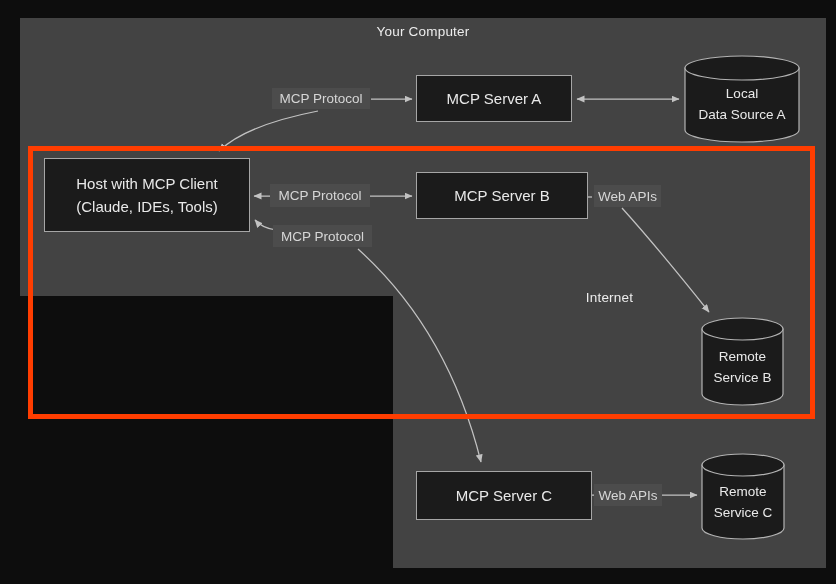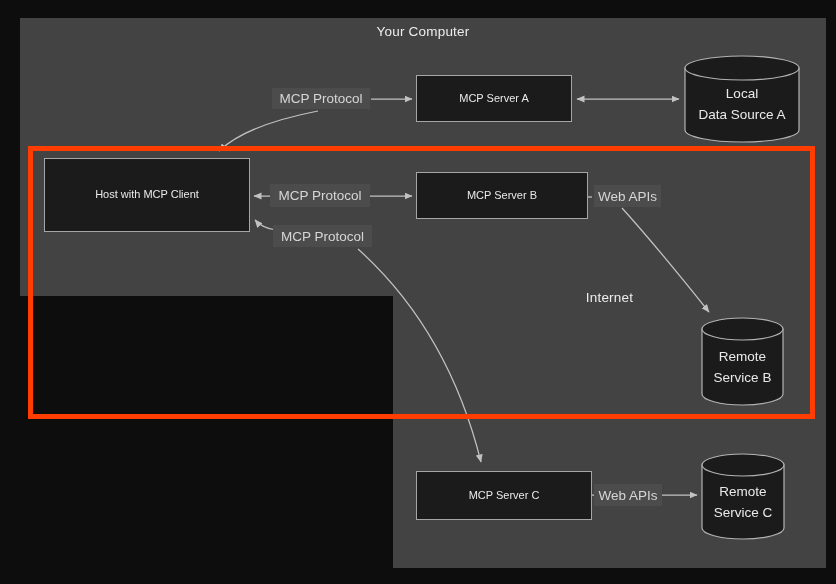--- a/index.html
+++ b/index.html
@@ -11,21 +11,21 @@
   }
   .container-box{position:absolute;background:#434343;z-index:1;}
   .container-title{
     position:absolute;top:6px;left:0;width:100%;text-align:center;
     font-size:13.5px;color:#ededed;letter-spacing:.2px;
   }
   .node{
     position:absolute;z-index:3;box-sizing:border-box;
     background:#1b1b1b;border:1px solid #a6a6a6;
     display:flex;flex-direction:column;align-items:center;justify-content:center;
-    font-size:11px;line-height:1.55;color:#e9e9e9;text-align:center;
+    font-size:15px;line-height:1.55;color:#e9e9e9;text-align:center;
   }
   .cylinder{position:absolute;z-index:3;}
   .cylinder svg{position:absolute;left:0;top:0;}
   .cyl-text{
     position:absolute;left:0;top:0;width:100%;height:100%;box-sizing:border-box;
     padding-top:12px;display:flex;flex-direction:column;align-items:center;justify-content:center;
     font-size:13.5px;line-height:1.55;color:#e9e9e9;text-align:center;
   }
   .edge-label{
     position:absolute;z-index:3;background:#4c4c4c;color:#d6d6d6;
@@ -65,20 +65,21 @@
       <path d="M358,249 Q448,330 481,462" marker-end="url(#ah)"></path>
       <path d="M592,197 H576" marker-end="url(#ah)"></path>
       <path d="M622,208 Q658,248 709,312" marker-end="url(#ah)"></path>
       <path d="M577,99 H679" marker-start="url(#ah)" marker-end="url(#ah)"></path>
       <path d="M577,495 H697" marker-start="url(#ah)" marker-end="url(#ah)"></path>
     </g>
   </svg>
 
   <div class="node" style="left:44px;top:158px;width:206px;height:74px;">
     <span>Host with MCP Client</span>
+    <span>(Claude, IDEs, Tools)</span>
   </div>
 
   <div class="node" style="left:416px;top:75px;width:156px;height:47px;">
     <span>MCP Server A</span>
   </div>
 
   <div class="node" style="left:416px;top:172px;width:172px;height:47px;">
     <span>MCP Server B</span>
   </div>
 

